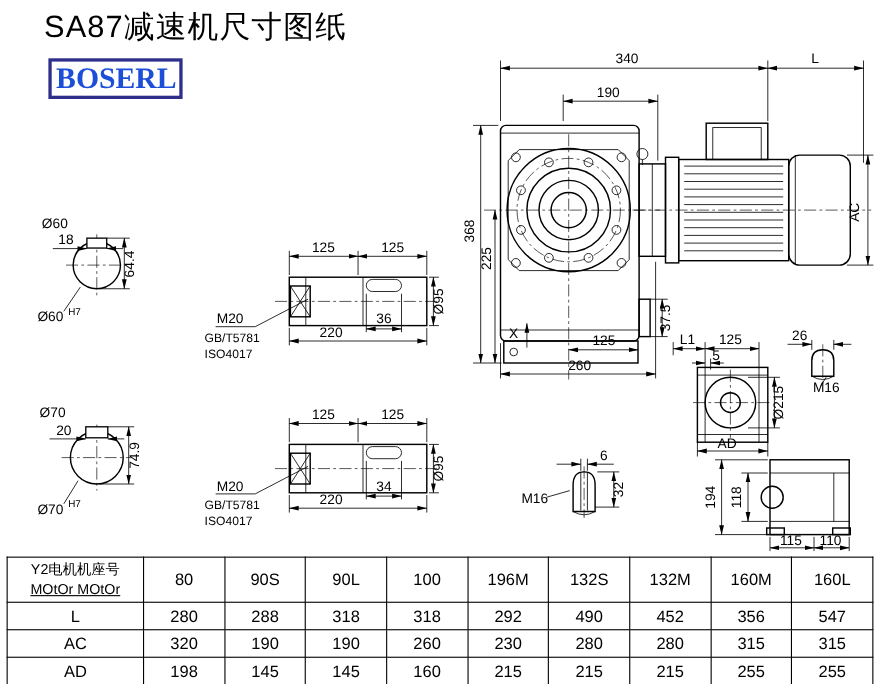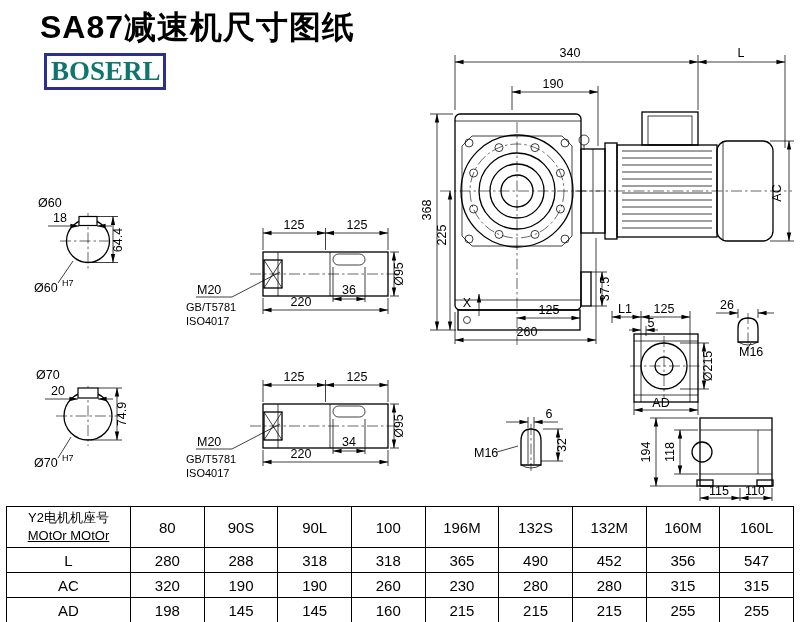--- a/index.html
+++ b/index.html
@@ -8,23 +8,23 @@
   #stage { position:absolute; left:0; top:0; }
   svg text { font-family:"Liberation Sans", sans-serif; font-size:12.5px; fill:#000; text-anchor:middle; }
   svg text.st { text-anchor:start; }
   svg text.sm { font-size:11px; }
   svg text.sup { font-size:9px; }
   .o { fill:none; stroke:#000; stroke-width:1.3; }
   .w { fill:#fff; stroke:#000; stroke-width:1.2; }
   .t { fill:none; stroke:#000; stroke-width:0.75; }
   .c { fill:none; stroke:#000; stroke-width:0.6; stroke-dasharray:11 3 2.5 3; }
   .d { fill:none; stroke:#000; stroke-width:0.75; }
-  #title { position:absolute; left:40px; top:6px; font-size:32px; font-weight:bold; letter-spacing:1px; z-index:2; }
+  #title { position:absolute; left:40px; top:6px; font-size:28px; font-weight:normal; letter-spacing:1px; z-index:2; }
   #brand { position:absolute; left:44px; top:53px; width:122px; height:37px; border:3px solid #2e2e8b;
-           color:#0f766e; font-family:"Liberation Serif", serif; font-weight:bold; font-size:27px;
+           color:#1d4ed8; font-family:"Liberation Serif", serif; font-weight:bold; font-size:27px;
            line-height:31px; padding-left:4px; background:#fff; z-index:2; }
   #dim-table { position:absolute; left:6px; top:506px; width:788px; border-collapse:collapse; table-layout:fixed; z-index:2; background:#fff; }
   #dim-table td { border:1px solid #000; text-align:center; vertical-align:middle; font-size:15px; height:25px; padding:0; }
   #dim-table tr.hdr td { height:41px; }
   #dim-table col.c0 { width:124px; }
   .hcell { font-size:13px; line-height:1.35; }
   .hcell .un { text-decoration:underline; }
 </style>
 </head>
 <body>
@@ -429,21 +429,21 @@
       <td>132M</td>
       <td>160M</td>
       <td>160L</td>
     </tr>
     <tr>
       <td>L</td>
       <td>280</td>
       <td>288</td>
       <td>318</td>
       <td>318</td>
-      <td>365</td>
+      <td>292</td>
       <td>490</td>
       <td>452</td>
       <td>356</td>
       <td>547</td>
     </tr>
     <tr>
       <td>AC</td>
       <td>320</td>
       <td>190</td>
       <td>190</td>

